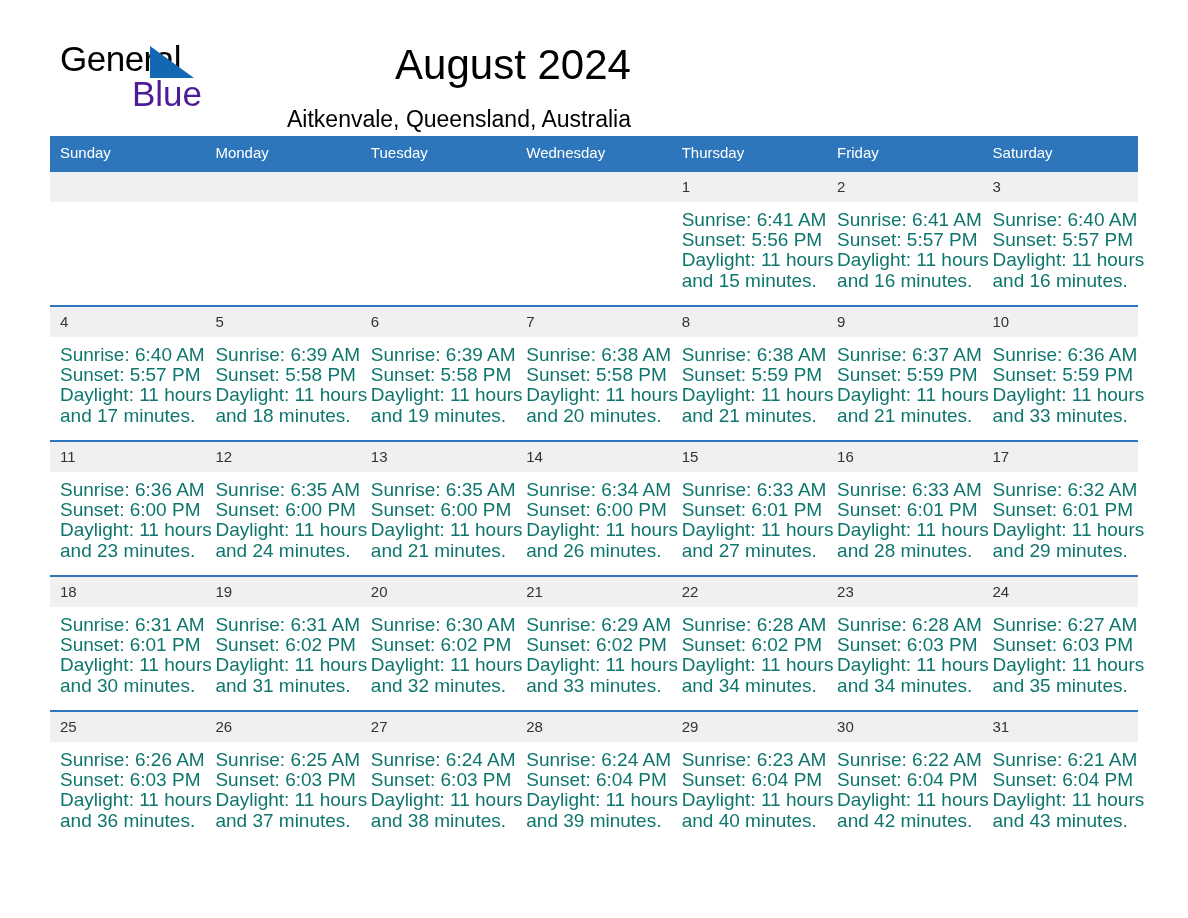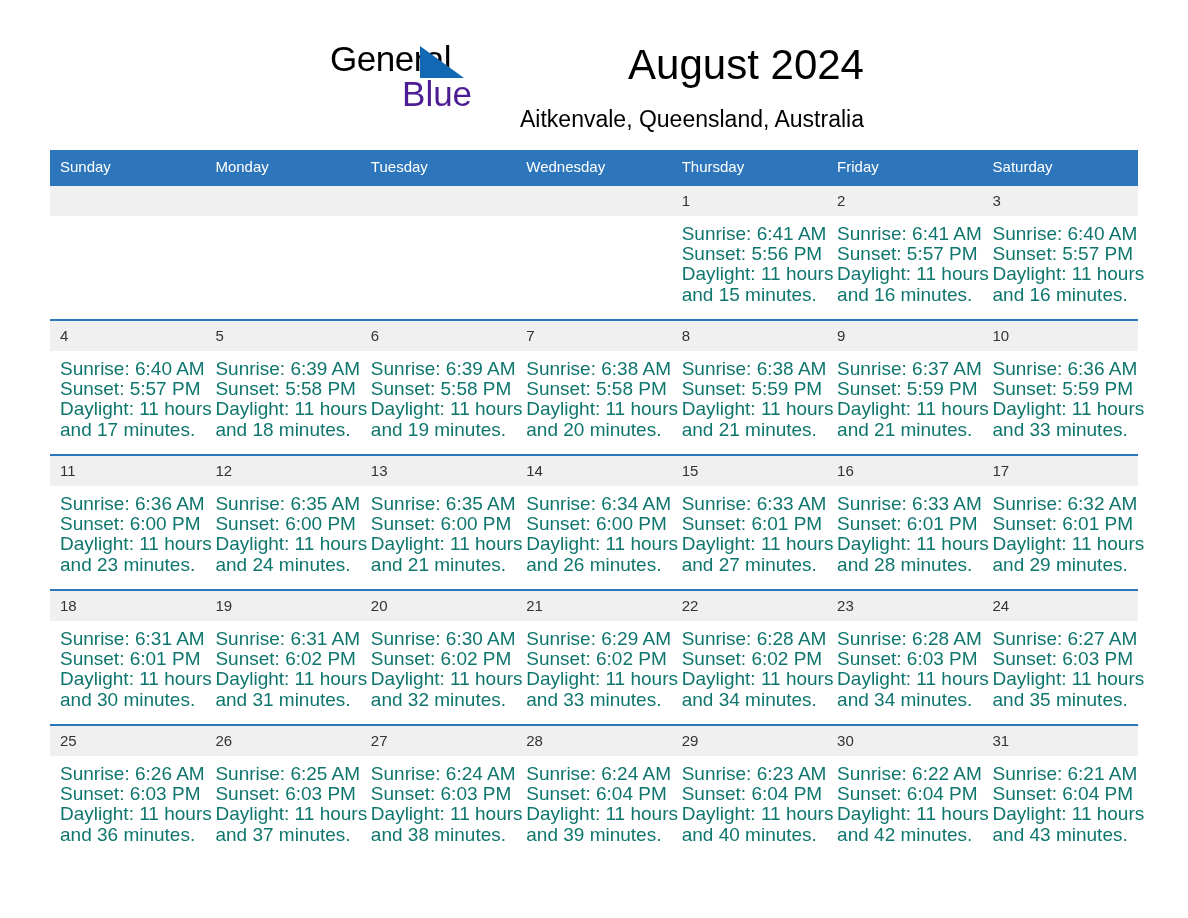--- a/index.html
+++ b/index.html
@@ -16,21 +16,21 @@
     position: relative;
     width: 1188px;
     height: 918px;
     padding: 0 50px;
   }
 
   
   .header {
     display: flex;
     align-items: flex-start;
-    justify-content: center;
+    justify-content: flex-start;
     padding-top: 40px;
   }
   .logo {
     position: relative;
     width: 200px;
     height: 78px;
     padding-left: 10px;
   }
   .logo-line1 {
     font-size: 35px;
@@ -52,39 +52,38 @@
     border-top: 32px solid transparent;
   }
   .logo-line2 {
     font-size: 35px;
     line-height: 36px;
     color: #4c1d95;
     font-weight: 400;
     margin-left: 72px;
     margin-top: -2px;
   }
-  .title-block { text-align: right; padding-right: 4px; }
+  .title-block { text-align: right; padding-right: 4px; margin-left: 37px; }
   .cal-title {
     font-size: 42px;
     line-height: 50px;
     font-weight: 400;
     color: #000000;
     letter-spacing: 0px;
   }
   .cal-subtitle {
     font-size: 23px;
     line-height: 34px;
     font-weight: 400;
     color: #000000;
     margin-top: 12px;
   }
 
   
   .calendar {
-    margin-top: 14px;
     width: 1088px;
     border-collapse: collapse;
     table-layout: fixed;
   }
   .calendar th {
     background: #2e76bc;
     color: #ffffff;
     font-size: 15px;
     font-weight: 400;
     text-align: left;

